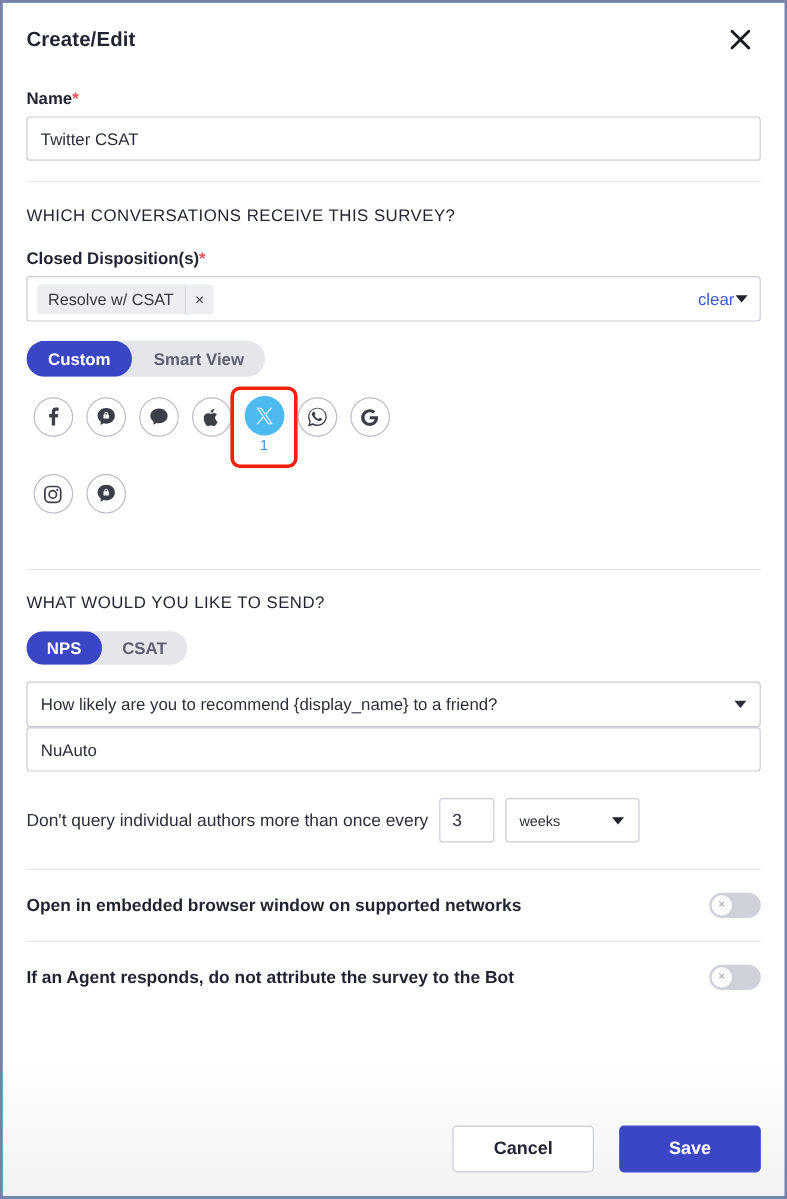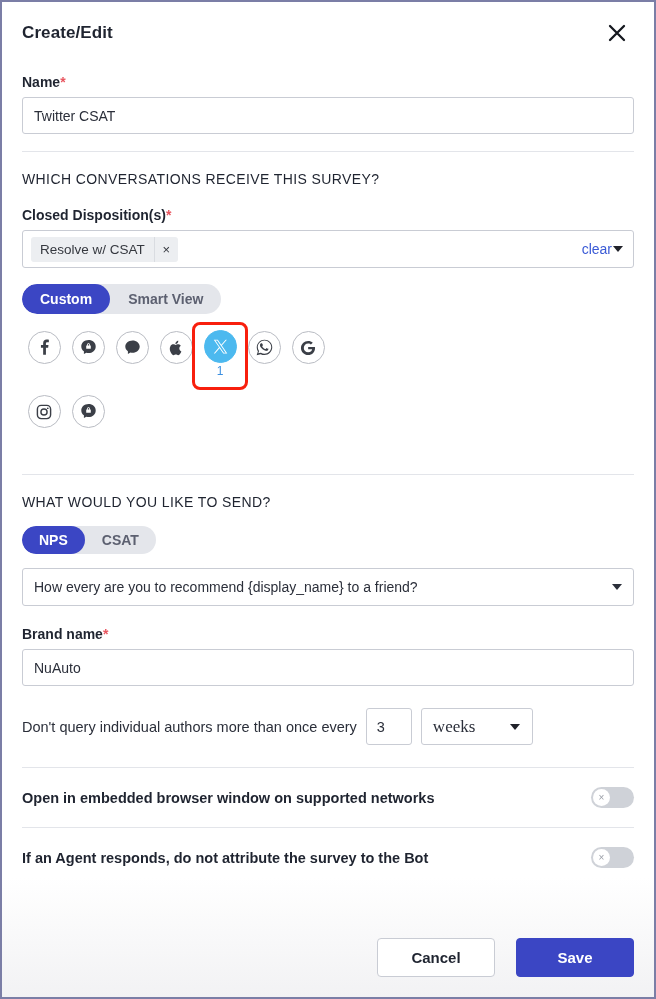--- a/index.html
+++ b/index.html
@@ -148,21 +148,21 @@
   .freq-text { font-size: 14.5px; color: #2b2f3a; }
   .freq-num {
     width: 46px; height: 37px; border: 1px solid #c9ccd4; border-radius: 3px;
     font-size: 14.5px; color: #2b2f3a; padding: 0 10px; background: #fff;
     font-family: "Liberation Sans", sans-serif;
   }
   .freq-unit {
     position: relative; width: 112px; height: 37px;
     border: 1px solid #c9ccd4; border-radius: 3px; background: #fff;
     display: flex; align-items: center; padding: 0 26px 0 11px;
-    font-size: 17px; color: #2b2f3a; cursor: pointer; font-family: Liberation Serif, serif;
+    font-size: 12px; color: #2b2f3a; cursor: pointer;
   }
   .freq-unit .caret-dn { position: absolute; right: 12px; top: 50%; transform: translateY(-50%); }
 
   
   .toggle-row {
     display: flex; align-items: center; justify-content: space-between;
     padding: 19px 0;
   }
   .toggle-label { font-size: 14.5px; font-weight: bold; color: #1f2430; }
   .switch {
@@ -324,27 +324,24 @@
 
     
     <div class="section-title">WHAT WOULD YOU LIKE TO SEND?</div>
 
     <div class="pill small">
       <div class="pill-seg active">NPS</div>
       <div class="pill-seg">CSAT</div>
     </div>
 
     <div class="select-box" style="margin-top:14px;">
-      <span>How every are you to recommend {display_name} to a friend?</span>
+      <span>How likely are you to recommend {display_name} to a friend?</span>
       <span class="caret-dn"></span>
     </div>
 
-    <div class="field-label">
-      <span>Brand name</span><span class="req">*</span>
-    </div>
     <input class="text-input" type="text" value="NuAuto" style="">
 
     <div class="freq-row">
       <span class="freq-text">Don't query individual authors more than once every</span>
       <input class="freq-num" type="text" value="3" style="">
       <div class="freq-unit">
         <span>weeks</span>
         <span class="caret-dn"></span>
       </div>
     </div>

